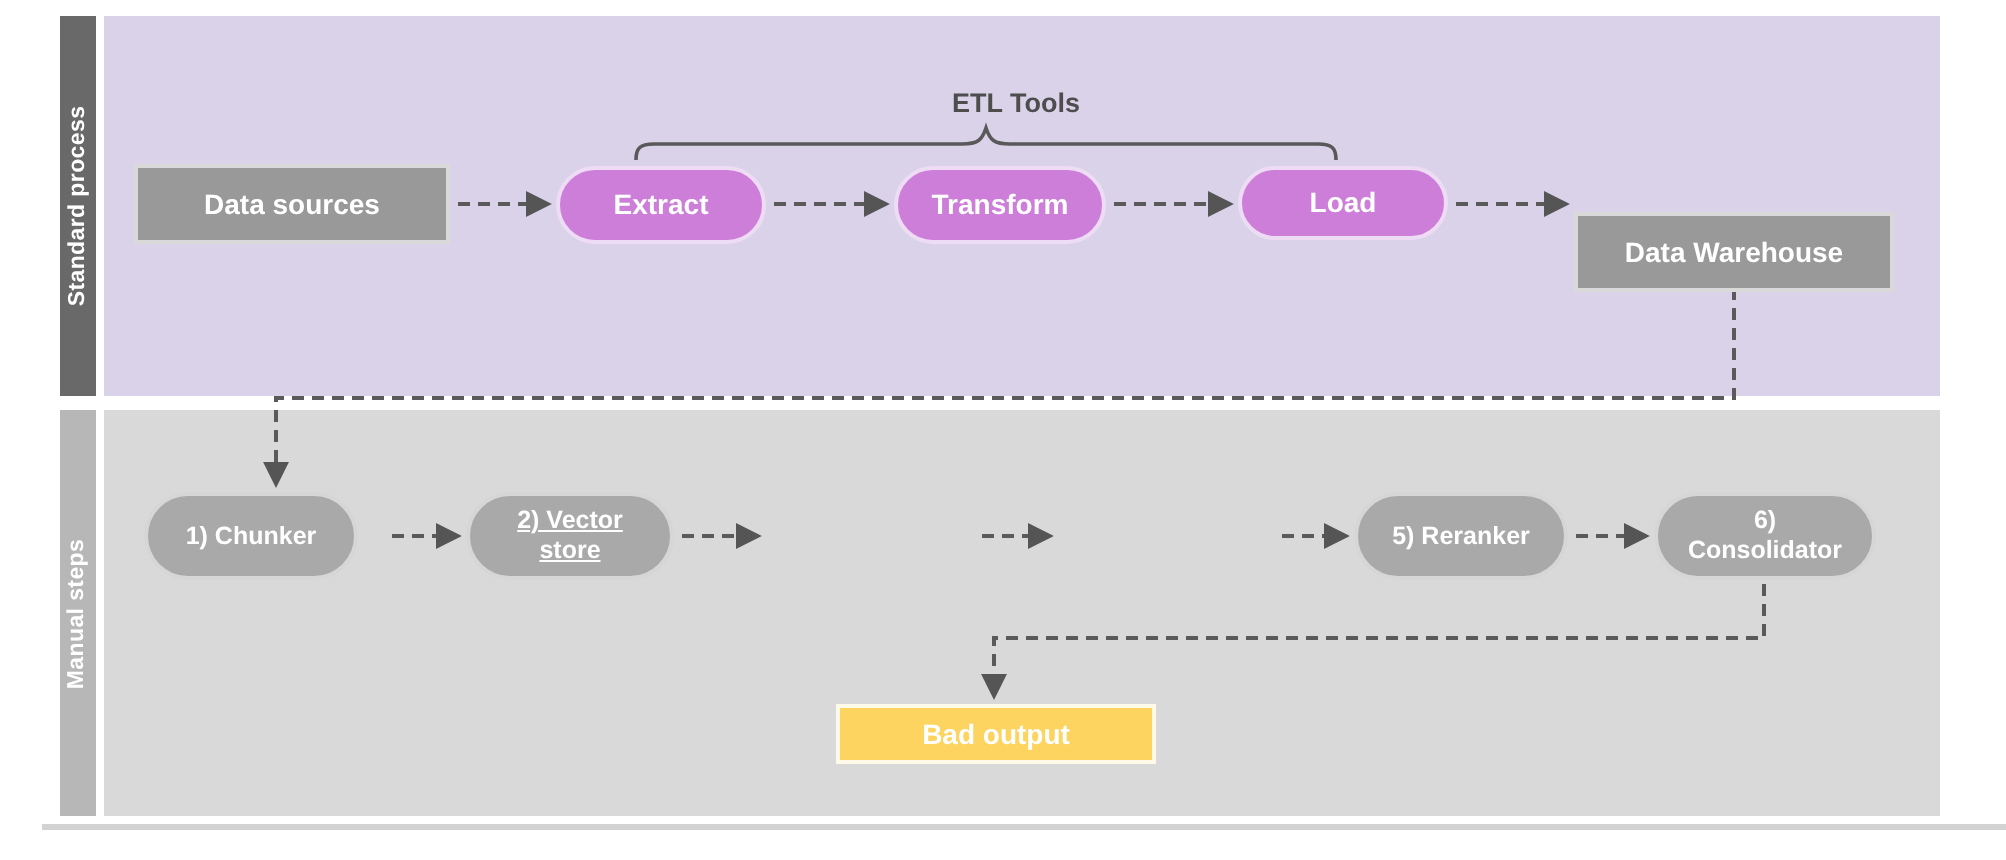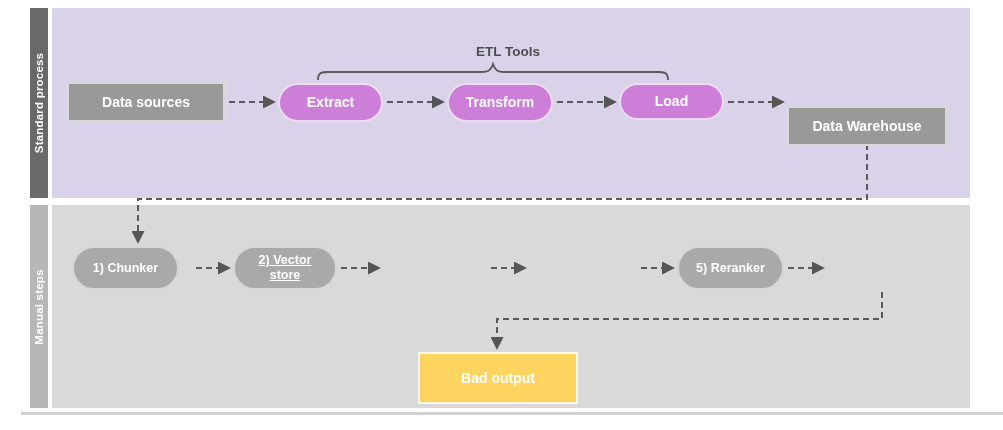--- a/index.html
+++ b/index.html
@@ -59,21 +59,21 @@
   #n-load           { left: 619px; top: 83px;  width: 105px; height: 37px; }
   #n-data-warehouse { left: 787px; top: 82px;  width: 160px; height: 40px; margin-top: 24px; }
 
   #n-chunker      { left: 72px;  top: 246px; width: 107px; height: 44px; }
   #n-vector-store { left: 233px; top: 246px; width: 104px; height: 44px; text-decoration: underline; }
   #n-rewriter     { left: 383px; top: 246px; width: 104px; height: 44px; }
   #n-retriever    { left: 529px; top: 246px; width: 108px; height: 44px; }
   #n-reranker     { left: 677px; top: 246px; width: 107px; height: 44px; }
   #n-consolidator { left: 827px; top: 246px; width: 111px; height: 44px; }
 
-  #n-bad-output { left: 418px; top: 352px; width: 160px; height: 52px;
+  #n-bad-output { left: 418px; top: 352px; width: 160px; height: 30px;
                   background: #fdd45f; border: 2px solid rgba(255,255,255,.85); }
 
   
   #etl-label {
     left: 448px; top: 44px; width: 120px;
     text-align: center;
     color: #4d4d4d;
     font-weight: bold;
     font-size: 13.5px;
     z-index: 3;
@@ -133,16 +133,17 @@
 
   <div id="n-data-sources" class="node graybox">Data sources</div>
   <div id="n-extract" class="node etlpill">Extract</div>
   <div id="n-transform" class="node etlpill">Transform</div>
   <div id="n-load" class="node etlpill">Load</div>
   <div id="n-data-warehouse" class="node graybox">Data Warehouse</div>
 
   <div id="n-chunker" class="node graypill">1) Chunker</div>
   <div id="n-vector-store" class="node graypill">2) Vector store</div>
   <div id="n-reranker" class="node graypill">5) Reranker</div>
+  <div id="n-consolidator" class="node graypill">6) Consolidator</div>
 
   <div id="n-bad-output" class="node">Bad output</div>
 
 </div>
 
 </body></html>

